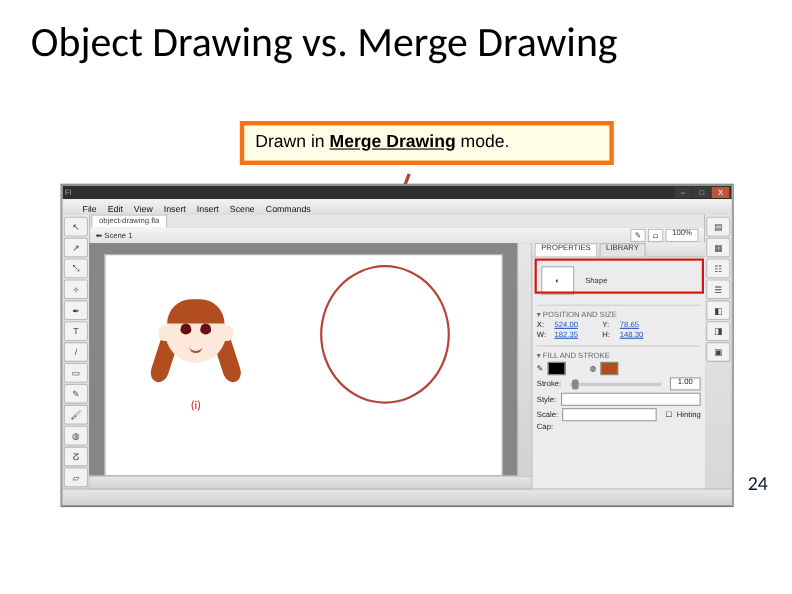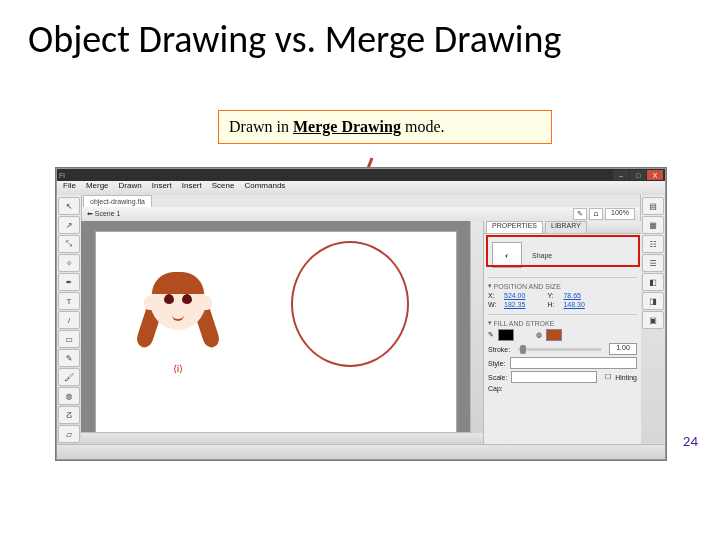--- a/index.html
+++ b/index.html
@@ -1,31 +1,31 @@
 <!DOCTYPE html>
 <html><head>
 <meta charset="utf-8">
 <style>
 html,body{margin:0;padding:0;width:720px;height:540px;background:#fff;font-family:Calibri,Arial,sans-serif;color:#000}
 .slide{position:relative;width:720px;height:464px}
 .title{position:absolute;left:28px;top:16px;font-size:38px;font-weight:400}
-.callout{position:absolute;left:218px;top:110px;width:312px;background:#fffde5;border:1px solid #f97316;padding:6px 10px;font-size:16px;line-height:1.25;font-family:Liberation Serif, serif}
+.callout{position:absolute;left:218px;top:110px;width:312px;background:#fffde5;border:4px solid #f97316;padding:6px 10px;font-size:16px;line-height:1.25;font-family:Liberation Sans, sans-serif}
 .callout b{font-weight:700;text-decoration:underline}
 svg.leader{position:absolute;left:0;top:0;pointer-events:none}
-.pagenum{position:absolute;right:22px;bottom:14px;font-size:15px;color:#4c1d95}
+.pagenum{position:absolute;right:22px;bottom:14px;font-size:18px;color:#0f172a}
 
 
 .app{position:absolute;left:56px;top:168px;width:608px;height:290px;background:#e4e4e6;border:1px solid #9a9a9a;box-shadow:0 0 0 1px #787878;font-family:Arial,sans-serif;font-size:8px;color:#333}
 .titlebar{position:absolute;left:0;top:0;right:0;height:12px;background:#2e2e2e;display:flex;align-items:center;justify-content:space-between;padding:0 2px}
 .winctl{display:flex;gap:1px}
 .winctl span{width:16px;height:10px;background:#3b3b3b;display:flex;align-items:center;justify-content:center;color:#ccc;font-size:7px}
 .winctl .x{background:#c84f3c;color:#fff}
 .titlebar .left{display:flex;gap:6px;color:#aaa;font-size:7px}
 
-.menubar{position:absolute;left:0;top:12px;right:0;height:14px;background:linear-gradient(#f2f2f2,#dedede);border-bottom:1px solid #bbb;display:flex;align-items:flex-start;gap:10px;padding-left:6px;font-size:8px;color:#111}
+.menubar{position:absolute;left:0;top:12px;right:0;height:14px;background:linear-gradient(#f2f2f2,#dedede);border-bottom:1px solid #bbb;display:flex;align-items:flex-end;gap:10px;padding-left:18px;font-size:8px;color:#111}
 
 .toolbar-left{position:absolute;left:0;top:26px;width:24px;bottom:14px;background:linear-gradient(#e9e9e9,#d7d7d7);border-right:1px solid #bbb;display:flex;flex-direction:column;align-items:center;gap:1px;padding-top:2px}
 .tool{width:20px;height:16px;background:#f2f2f2;border:1px solid #bbb;display:flex;align-items:center;justify-content:center;font-size:8px;color:#444;border-radius:2px}
 
 .toolbar-right{position:absolute;right:0;top:26px;width:24px;bottom:14px;background:linear-gradient(#e9e9e9,#d7d7d7);border-left:1px solid #bbb;display:flex;flex-direction:column;align-items:center;gap:1px;padding-top:2px}
 
 .tabbar{position:absolute;left:24px;top:26px;right:24px;height:12px;background:#e7e7e9;border-bottom:1px solid #bbb;display:flex;align-items:flex-end}
 .filetab{height:11px;background:#fff;border:1px solid #bbb;border-bottom:none;padding:0 6px;font-size:7px;color:#444;display:flex;align-items:center;margin-left:2px}
 
 .scene{position:absolute;left:24px;top:38px;right:24px;height:14px;background:linear-gradient(#f4f4f4,#e3e3e3);border-bottom:1px solid #bbb;display:flex;align-items:center;justify-content:space-between;padding:0 6px;font-size:7px}
@@ -97,22 +97,22 @@
         </div>
       <div class="winctl">
         <span>–</span>
         <span>□</span>
         <span class="x">X</span>
       </div>
     </div>
 
     <div class="menubar">
       <span>File</span>
-      <span>Merge</span>
-      <span>Drawn</span>
+      <span>Edit</span>
+      <span>View</span>
       <span>Insert</span>
       <span>Insert</span>
       <span>Scene</span>
       <span>Commands</span>
     </div>
 
     <div class="tabbar">
       <div class="filetab">object-drawing.fla</div>
     </div>
 

